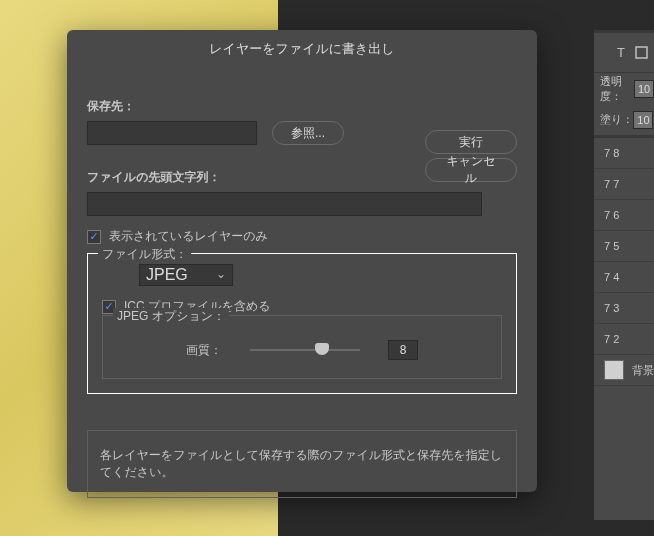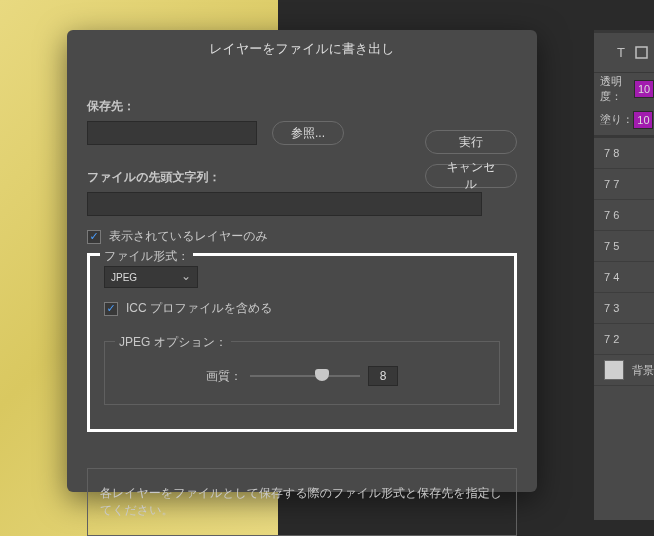--- a/index.html
+++ b/index.html
@@ -28,21 +28,21 @@
 .panel-toprow {
   height: 40px; display: flex; align-items: center; justify-content: flex-end;
   gap: 6px; padding-right: 6px; border-bottom: 1px solid #383838;
 }
 .panel-icon { width: 14px; height: 14px; display: inline-flex; align-items: center; justify-content: center; color: #c0c0c0; font-size: 13px; }
 .panel-row {
   height: 31px; display: flex; align-items: center; justify-content: flex-start;
   padding-left: 6px; gap: 0; font-size: 11px; color: #c8c8c8;
 }
 .mini-input {
-  width: 20px; height: 18px; background: #a21caf; border: 1px solid #2a2a2a;
+  width: 20px; height: 18px; background: #737373; border: 1px solid #2a2a2a;
   color: #ddd; font-size: 11px; text-align: left; padding-left: 3px;
 }
 .layer-row {
   height: 31px; display: flex; align-items: center; padding-left: 10px;
   border-bottom: 1px solid #3d3d3d; font-size: 11px; color: #c8c8c8;
 }
 .layer-thumb {
   width: 20px; height: 20px; background: #d0d0d0; border: 1px solid #666;
   margin-right: 8px;
 }
@@ -66,46 +66,46 @@
 .text-input.wide { width: 395px; }
 .text-input.mid { width: 170px; }
 .btn {
   border: 1px solid #6a6a6a; border-radius: 12px; height: 24px;
   background: #494949; color: #ddd; font-size: 12px;
   padding: 0 18px; cursor: pointer;
   display: inline-flex; align-items: center; justify-content: center;
 }
 .btn.action { width: 92px; }
 .right-buttons {
-  position: absolute; right: 20px; top: 100px; display: flex; flex-direction: column; gap: 10px;
+  position: absolute; right: 20px; top: 100px; display: flex; flex-direction: column; gap: 4px;
 }
 .checkbox-row { display: flex; align-items: center; gap: 8px; margin-top: 12px; }
 .checkbox {
   width: 14px; height: 14px; background: #383838; border: 1px solid #7a7a7a;
   display: inline-flex; align-items: center; justify-content: center;
   color: #4a9eff; font-size: 11px; cursor: pointer;
 }
 .fieldset {
-  border: 3px solid #ffffff; margin-top: 8px; padding: 10px 14px 24px; position: relative;
+  border: 1px solid #ffffff; margin-top: 8px; padding: 10px 14px 14px; position: relative;
 }
 .legend {
   position: absolute; top: -8px; left: 10px; background: #494949; padding: 0 4px; font-size: 12px;
 }
 .select {
   background: #383838; border: 1px solid #2a2a2a; height: 22px; width: 94px;
-  color: #ddd; font-size: 10px; padding: 0 6px; position: relative;
-  display: inline-flex; align-items: center; cursor: pointer;
+  color: #ddd; font-size: 16px; padding: 0 6px; position: relative;
+  display: inline-flex; align-items: center; cursor: pointer; margin-left: 37px;
 }
 .select::after {
   content: "⌄"; position: absolute; right: 6px; top: 2px; font-size: 12px; color: #bbb;
 }
 .inner-fieldset {
-  border: 1px solid #606060; margin-top: 24px; padding: 24px 14px 18px; position: relative;
-}
-.quality-row { display: flex; align-items: center; justify-content: center; gap: 8px; }
+  border: 1px solid #606060; margin-top: 0; padding: 24px 14px 18px; position: relative;
+}
+.quality-row { display: flex; align-items: center; justify-content: center; gap: 28px; }
 .slider-wrap { position: relative; width: 110px; height: 16px; }
 .slider-track { position: absolute; top: 7px; left: 0; right: 0; height: 2px; background: #6a6a6a; }
 .slider-thumb {
   position: absolute; top: 1px; width: 14px; height: 12px;
   background: #c8c8c8; border-radius: 3px 3px 7px 7px;
 }
 .quality-input {
   width: 30px; height: 20px; background: #383838; border: 1px solid #2a2a2a;
   color: #ddd; font-size: 12px; text-align: center;
 }

